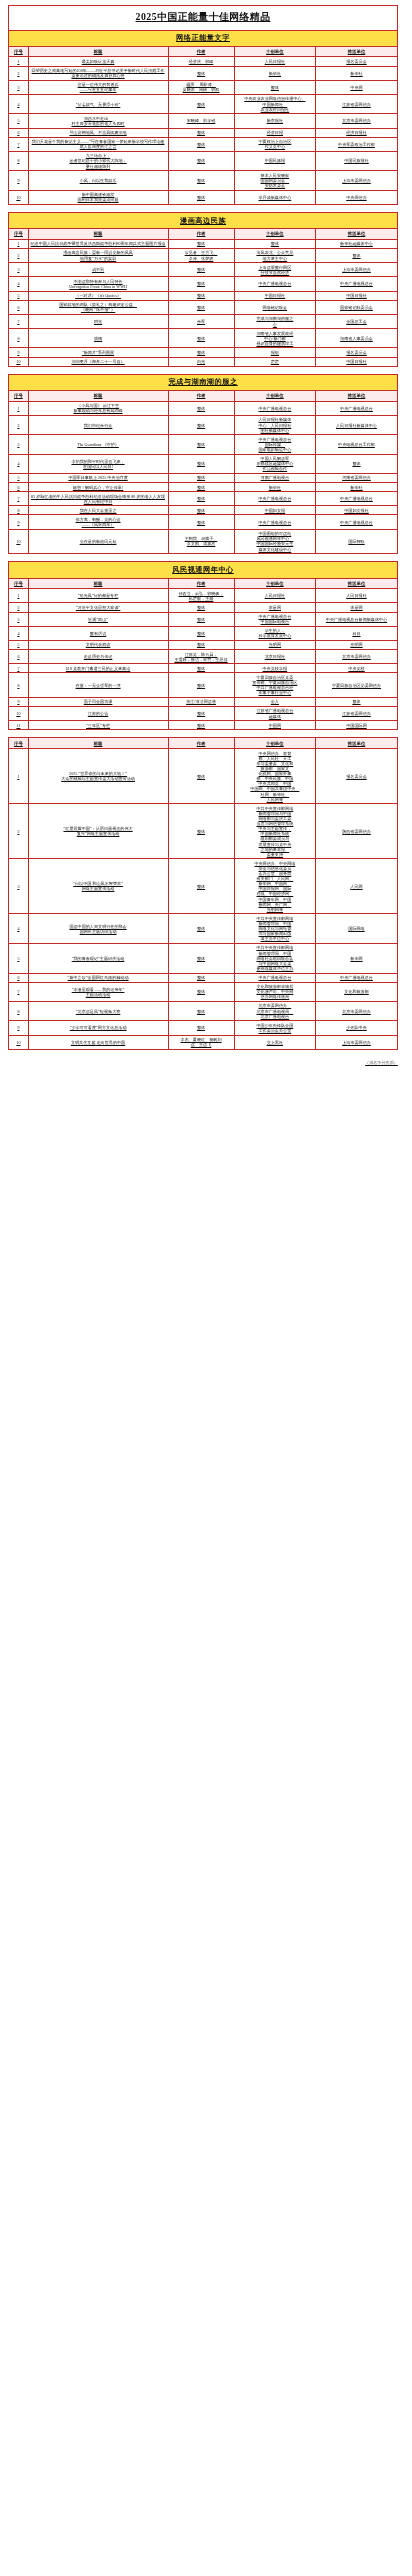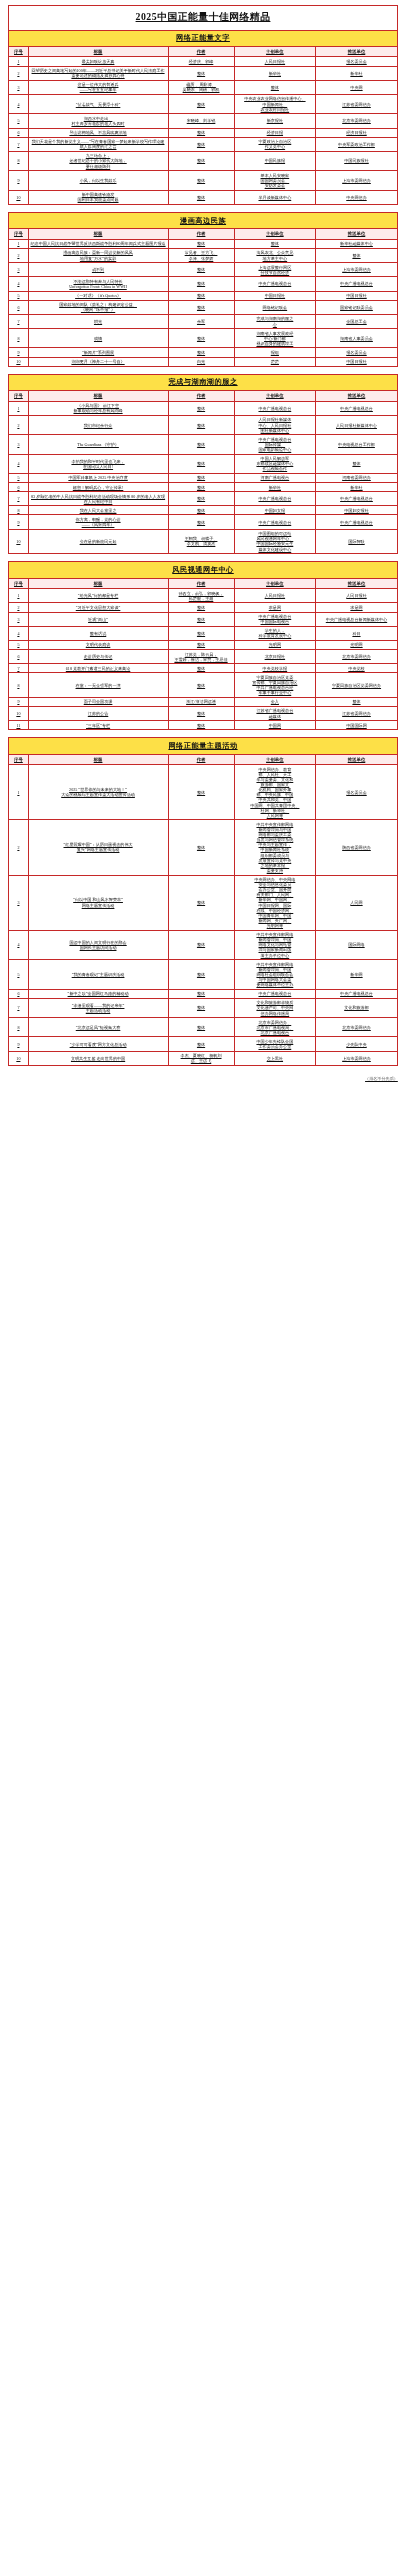--- a/index.html
+++ b/index.html
@@ -564,21 +564,20 @@
               <td class="idx">11</td>
               <td class="title-cell">“三年区”专栏</td>
               <td>整体</td>
               <td>中国网</td>
               <td>中国国际网</td>
             </tr>
           </tbody>
         </table>
       </div>
       <div class="section">
-        <div class="section-title">网络正能量主题活动</div>
         <table class="grid">
           <colgroup>
             <col class="c-idx">
             <col class="c-title">
             <col class="c-author">
             <col class="c-prod">
             <col class="c-rec">
           </colgroup>
           <thead>
             <tr>

